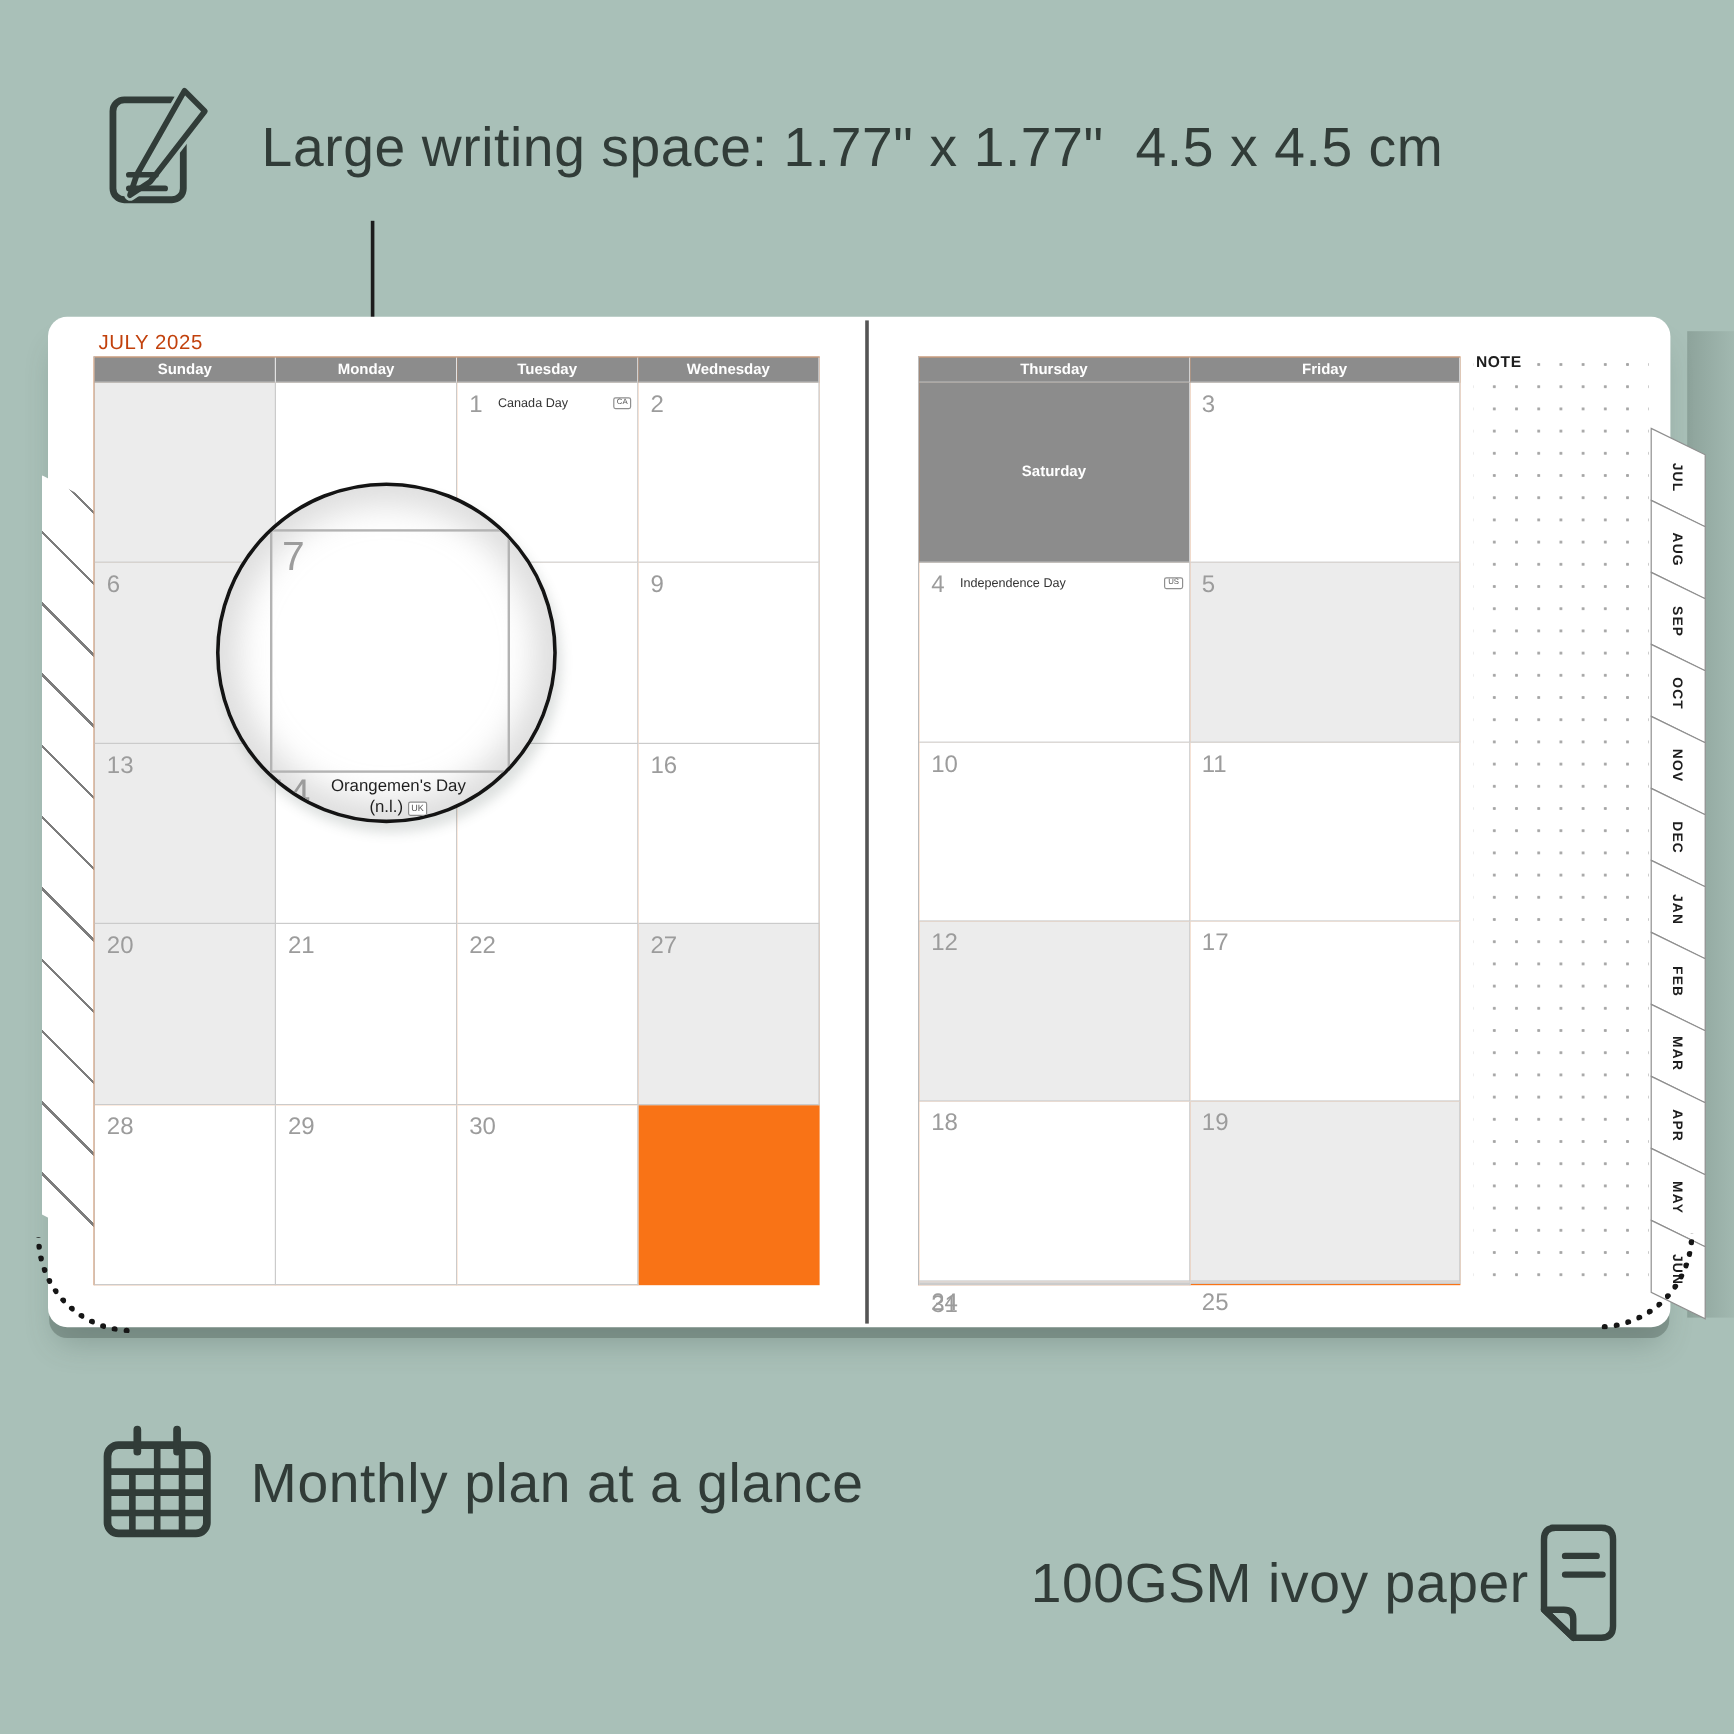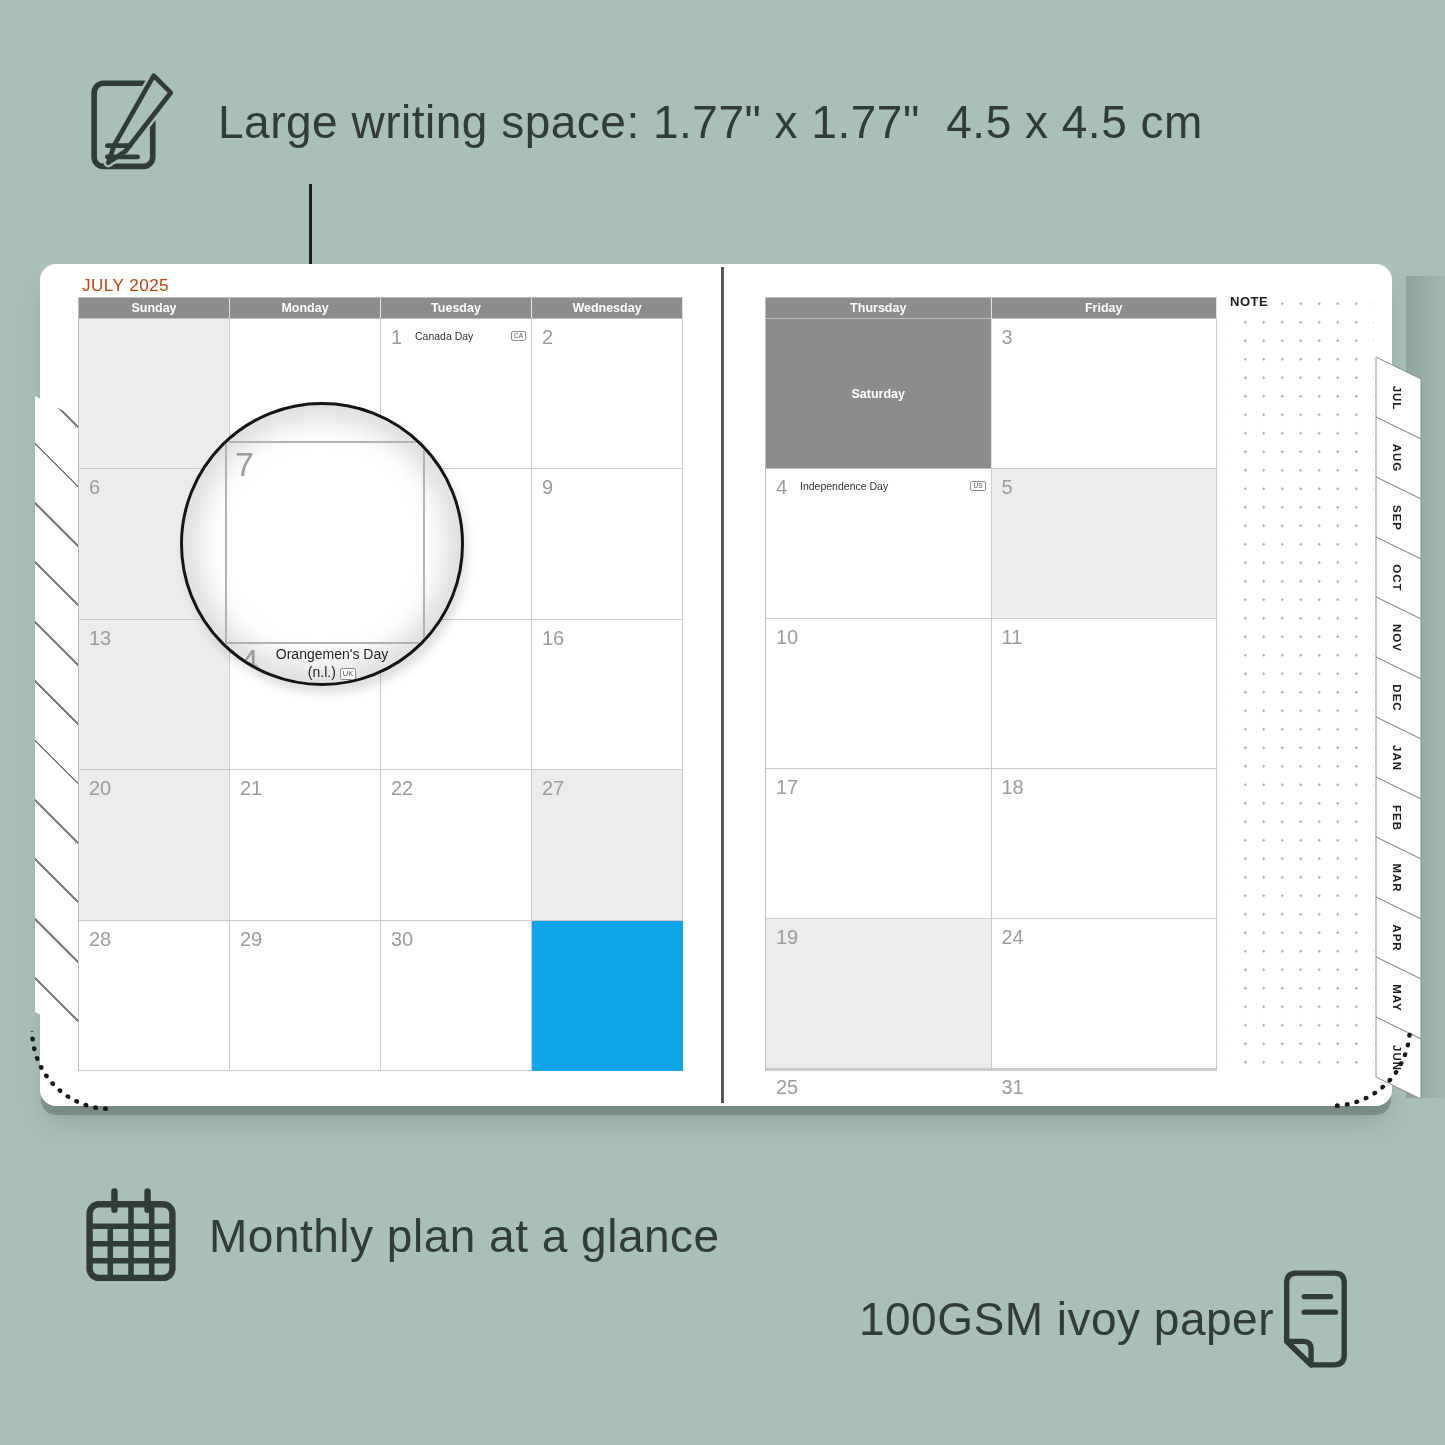--- a/index.html
+++ b/index.html
@@ -21,21 +21,21 @@
   .spread{position:absolute;left:40px;top:264px;width:1352px;height:842px;background:#ffffff;
           border-radius:16px;z-index:1;
           box-shadow:0 10px 0 -1px rgba(98,117,110,.55), 0 20px 26px -8px rgba(58,78,72,.30);}
 
   .hatch{position:absolute;left:-5px;top:132px;width:46px;height:640px;background:#fff;
          background-image:repeating-linear-gradient(45deg,transparent 0 40px,#7d7d7d 40px 42px);
          clip-path:polygon(0 0,100% 24px,100% 100%,0 calc(100% - 24px));}
 
   .page-title{position:absolute;left:42px;top:12px;font-size:17px;font-weight:normal;color:#c2410c;letter-spacing:.5px;}
 
-  .cal-grid{position:absolute;top:33px;display:grid;border-top:1.5px solid #bcbcbc;border-left:1.5px solid #bcbcbc;background:#0ea5e9;}
+  .cal-grid{position:absolute;top:33px;display:grid;border-top:1.5px solid #bcbcbc;border-left:1.5px solid #bcbcbc;background:#f97316;}
   .grid-left{left:38px;width:604px;height:773px;grid-template-columns:repeat(4,1fr);grid-template-rows:21px repeat(5,1fr);}
   .grid-right{left:725px;width:451px;height:773px;grid-template-columns:repeat(2,1fr);grid-template-rows:21px repeat(5,1fr);}
 
   .hcell{background:#8c8c8c;color:#fff;font-size:12.5px;font-weight:bold;display:flex;align-items:center;justify-content:center;
          border-right:1px solid rgba(255,255,255,.75);border-bottom:1px solid #bdbdbd;}
   .dcell{position:relative;background:#fff;border-right:1px solid #cbcbcb;border-bottom:1px solid #cbcbcb;}
   .dcell.shaded{background:#ececec;}
   .daynum{position:absolute;top:7px;left:10px;font-size:20px;color:#9c9c9c;}
   .holiday{position:absolute;top:11px;left:34px;right:5px;display:flex;align-items:center;justify-content:space-between;gap:3px;
            font-size:10.5px;color:#333;}
@@ -180,20 +180,23 @@
           </div>
         </div>
         <div class="dcell shaded">
           <span class="daynum">5</span>
         </div>
         <div class="dcell">
           <span class="daynum">10</span>
         </div>
         <div class="dcell">
           <span class="daynum">11</span>
+        </div>
+        <div class="dcell shaded">
+          <span class="daynum">12</span>
         </div>
         <div class="dcell">
           <span class="daynum">17</span>
         </div>
         <div class="dcell">
           <span class="daynum">18</span>
         </div>
         <div class="dcell shaded">
           <span class="daynum">19</span>
         </div>

